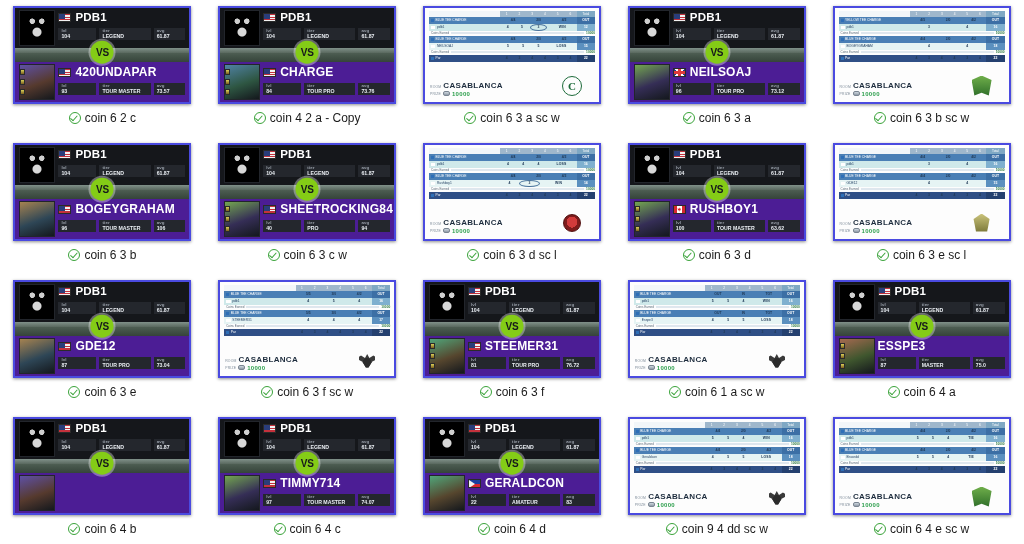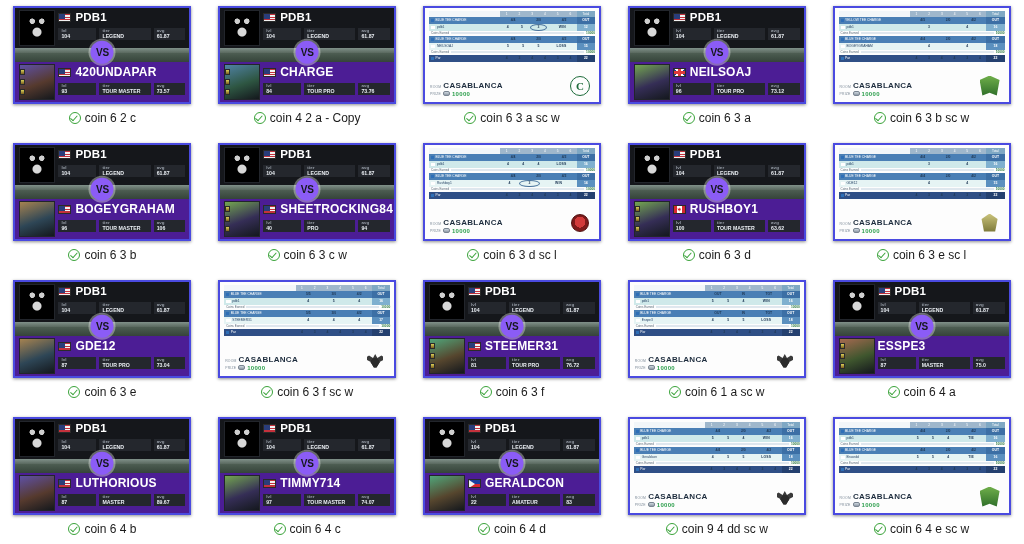--- a/index.html
+++ b/index.html
@@ -59,21 +59,21 @@
   .vs-mid::after {
     content: "";
     position: absolute; left: 0; right: 0; top: 0; height: 5px;
     background: linear-gradient(180deg,#8fa09a,#5e6d63);
     opacity: .7;
   }
   .vs-badge {
     position: absolute; left: 50%; top: 40px;
     transform: translate(-50%,-32%);
     width: 23px; height: 23px; border-radius: 50%;
-    background: #8b5cf6;
+    background: #84cc16;
     color: #16181c;
     font-size: 10px; font-weight: bold;
     display: flex; align-items: center; justify-content: center;
     letter-spacing: -.3px;
     box-shadow: 0 0 0 2px rgba(255,255,255,.35);
     z-index: 6;
   }
   .avatar {
     width: 36px; height: 36px;
     margin: 2px 3px 0 4px;
@@ -248,21 +248,21 @@
   .sc-row.navy .tot { background: #24406f; }
 
   .sc-coins {
     display:flex; align-items:center; gap:2px;
     font-size: 3px; color:#5b6b7a; padding-left:2px; height:5px;
   }
   .sc-coins .bar { height:2px; flex:1 1 auto; background:#dfe7ee; }
   .sc-coins .amt { color:#2b7a3f; font-weight:bold; font-size:3.2px; }
 
   .sc-foot {
-    position: absolute; left: 5px; right: 8px; bottom: 5px;
+    position: absolute; left: 5px; right: 16px; bottom: 5px;
     display: flex; align-items: flex-end; justify-content: space-between;
   }
   .sc-foot .meta .room {
     display:flex; align-items:baseline; gap:2px;
   }
   .sc-foot .meta .k { font-size:3.4px; color:#7e8b99; letter-spacing:.2px; }
   .sc-foot .meta .room .v {
     font-size: 8px; font-weight: bold; color: #1d2c3d; letter-spacing: .3px;
   }
   .sc-foot .meta .prize { display:flex; align-items:center; gap:2px; margin-top:1px;}
@@ -1630,40 +1630,20 @@
                 </div>
               </div>
             </div>
           </div>
           <div class="vs-mid"></div>
           <div class="vs-badge">VS</div>
           <div class="vs-bot">
             <div class="avatar">
               <div class="ph" style="background: linear-gradient(160deg, rgb(94, 80, 165) 0%, rgb(86, 58, 46) 55%, rgb(20, 24, 29) 100%);"></div>
             </div>
-            <div class="pinfo">
-              <div class="pname-row">
-                <span class="flag us"></span>
-                <span class="pname">LUTHORIOUS</span>
-              </div>
-              <div class="stats">
-                <div class="stat lvl">
-                  <span class="lab">lvl</span>
-                  <span class="val">87</span>
-                </div>
-                <div class="stat tier">
-                  <span class="lab">tier</span>
-                  <span class="val">MASTER</span>
-                </div>
-                <div class="stat avg">
-                  <span class="lab">avg</span>
-                  <span class="val">89.67</span>
-                </div>
-              </div>
-            </div>
           </div>
         </div>
       </div>
       <div class="caption">
         <span class="chk"></span>
         <span>coin 6 4 b</span>
       </div>
     </div>
     <div class="cell">
       <div class="thumb-wrap">

